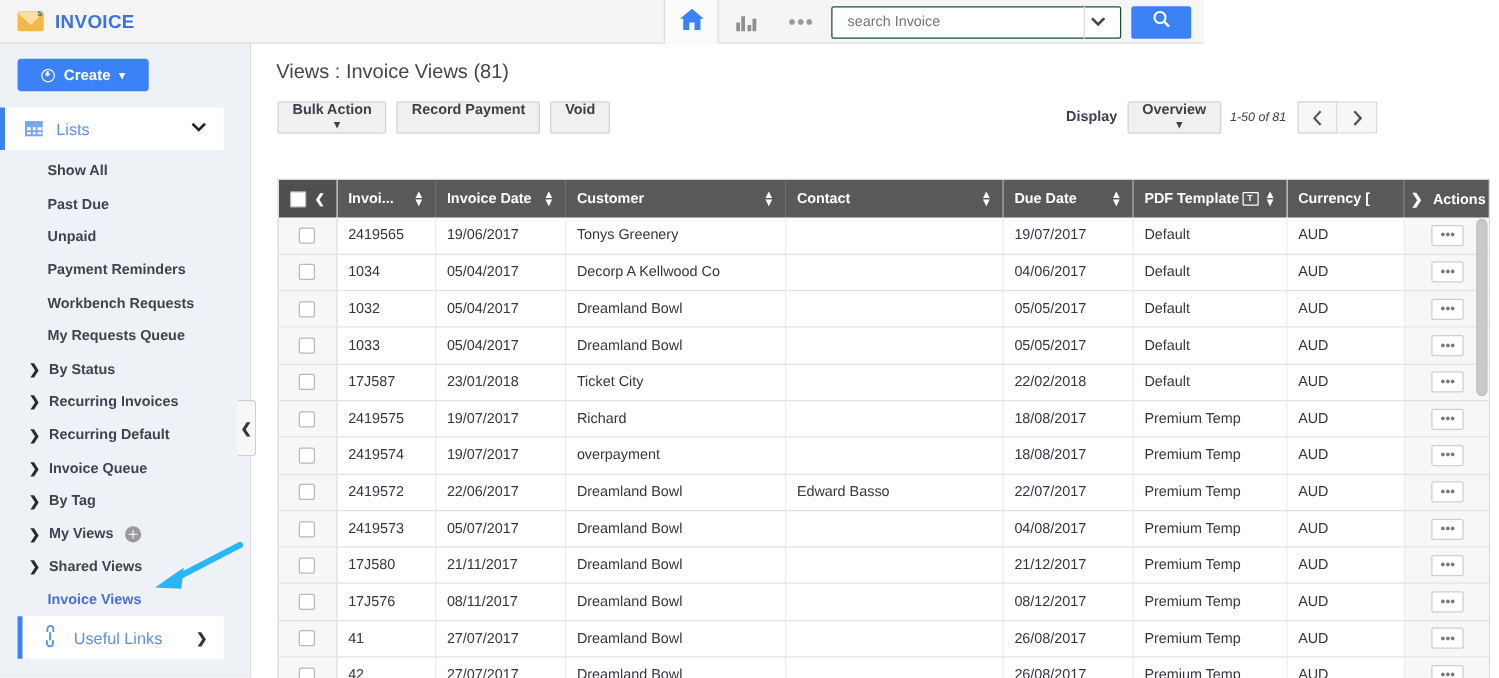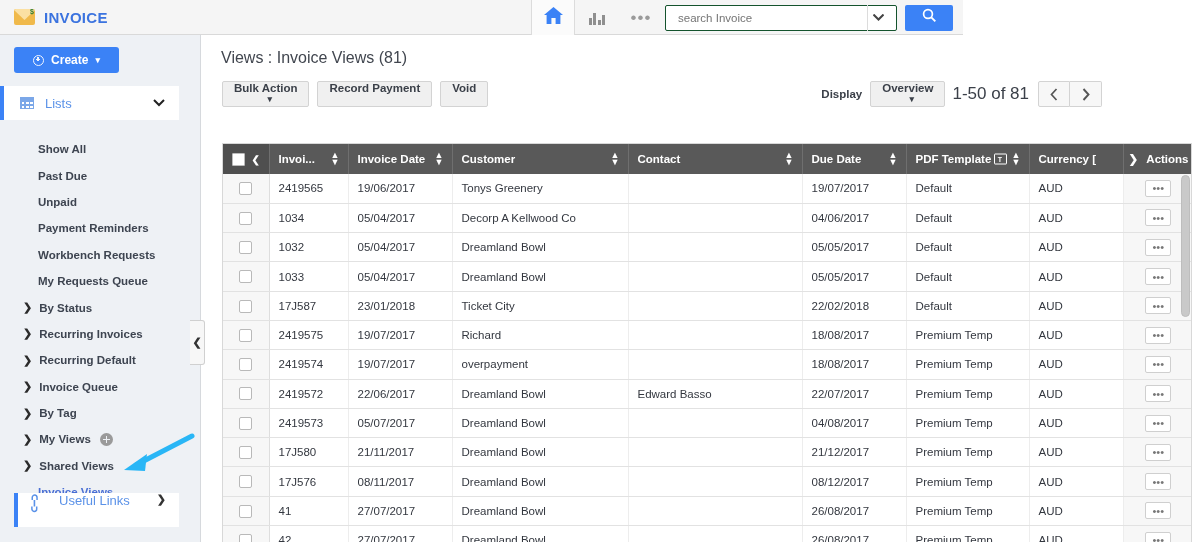--- a/index.html
+++ b/index.html
@@ -110,21 +110,21 @@
   .panel-header .grid-ico {
     width: 14px; height: 12px; margin-left: 16px; margin-right: 11px;
     background:
       linear-gradient(#7ba7e8,#7ba7e8) 0 0/100% 3px no-repeat,
       repeating-linear-gradient(90deg,#7ba7e8 0 1.6px, transparent 1.6px 4.4px) 0 4px/100% 8px,
       repeating-linear-gradient(0deg,#7ba7e8 0 1.2px, transparent 1.2px 3.4px) 0 4px/100% 8px;
   }
   .panel-header .label { color: #5b92e8; font-size: 13px; }
   .panel-header .chev { margin-left: auto; margin-right: 14px; color: #333; font-size: 11px; font-weight: bold; }
 
-  .nav-list { margin-top: 16px; }
+  .nav-list { margin-top: 4px; }
   .nav-item {
     height: 26.4px; display: flex; align-items: center;
     font-size: 11.5px; color: #3d4450; font-weight: bold;
     padding-left: 38px; cursor: pointer;
   }
   .nav-item.caret-item { padding-left: 23px; }
   .nav-item .arr {
     color: #2b2b2b; font-size: 11px; font-weight: bold; margin-right: 7px;
     display: inline-block;
   }
@@ -136,21 +136,21 @@
     content: ""; position: absolute; background: #eef1f5;
   }
   .nav-item .add-circle:before { left: 3px; top: 5.8px; width: 7px; height: 1.5px; }
   .nav-item .add-circle:after  { left: 5.75px; top: 3px; width: 1.5px; height: 7px; }
   .nav-item.link-item { color: #4a6fd4; font-weight: bold; padding-left: 38px; }
 
   .useful-links {
     position: absolute; left: 14px; top: 458px;
     width: 165px; height: 34px;
     background: #fff; border-left: 4px solid #3b82f6;
-    display: flex; 
+    display: flex; align-items: center;
   }
   .useful-links .link-ico { margin-left: 16px; margin-right: 10px; color: #5b92e8; font-size: 13px; transform: rotate(-45deg); }
   .useful-links .label { color: #5b92e8; font-size: 13px; }
   .useful-links .chev { margin-left: auto; margin-right: 13px; color: #333; font-size: 11px; font-weight: bold; }
 
   .collapse-handle {
     position: absolute; left: 190px; top: 320px;
     width: 15px; height: 45px;
     background: #f7f7f7; border: 1px solid #d0d0d0; border-left: none;
     border-radius: 0 3px 3px 0;
@@ -179,21 +179,21 @@
     display: flex; align-items: center; padding: 0 11px;
     font-size: 11.5px; font-weight: bold; color: #3b4049; margin-right: 8px;
     cursor: pointer;
     flex-direction: column;
   }
   .tbtn .caret { margin-left: 8px; font-size: 9px; }
   .display-grp {
     margin-left: auto; display: flex; align-items: center; padding-right: 9px;
   }
   .display-label { font-size: 11.5px; font-weight: bold; color: #3b4049; margin-right: 8px; }
-  .range-text { font-size: 17px; color: #3b4049; margin: 0 9px 0 7px; }
+  .range-text { font-size: 10px; color: #3b4049; margin: 0 9px 0 7px; font-style: italic; }
   .pager {
     width: 32px; height: 26px; border: 1px solid #d3d3d3; background: #f7f7f7;
     display: flex; align-items: center; justify-content: center;
     color: #555; font-size: 13px; cursor: pointer;
   }
   .pager.prev { border-radius: 2px 0 0 2px; }
   .pager.next { border-radius: 0 2px 2px 0; border-left: none; }
 
   
   .table-wrap {

